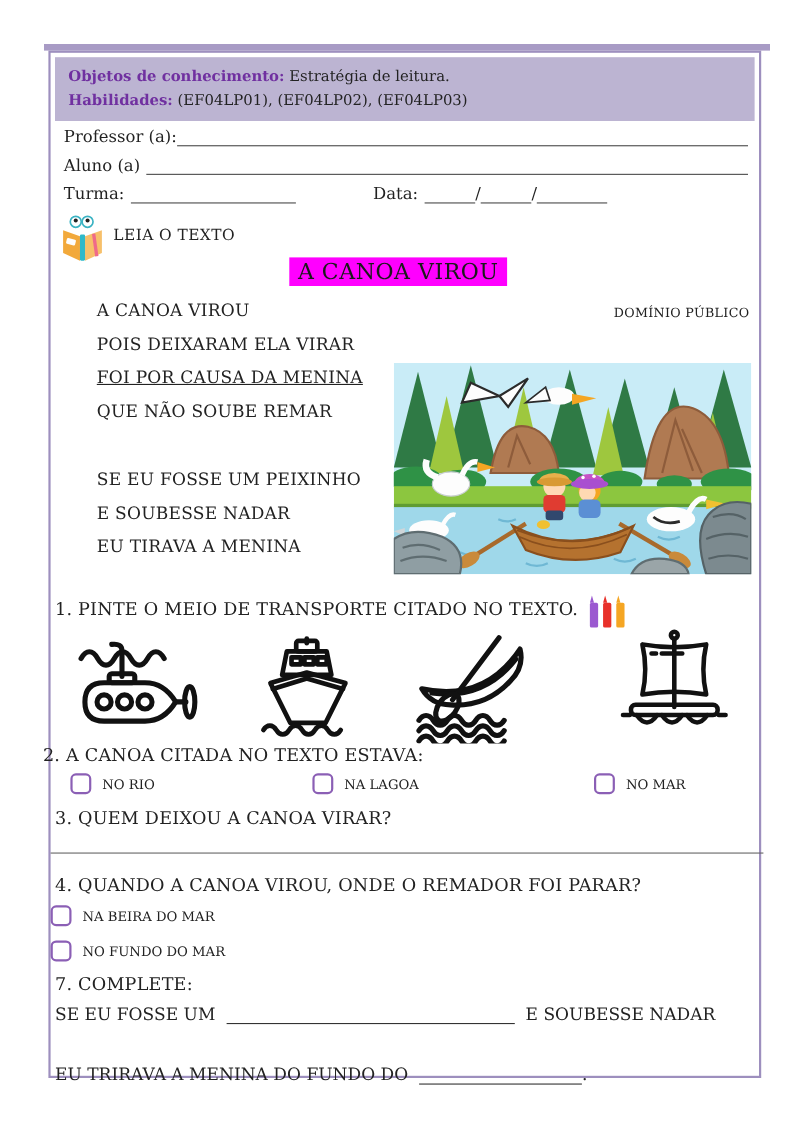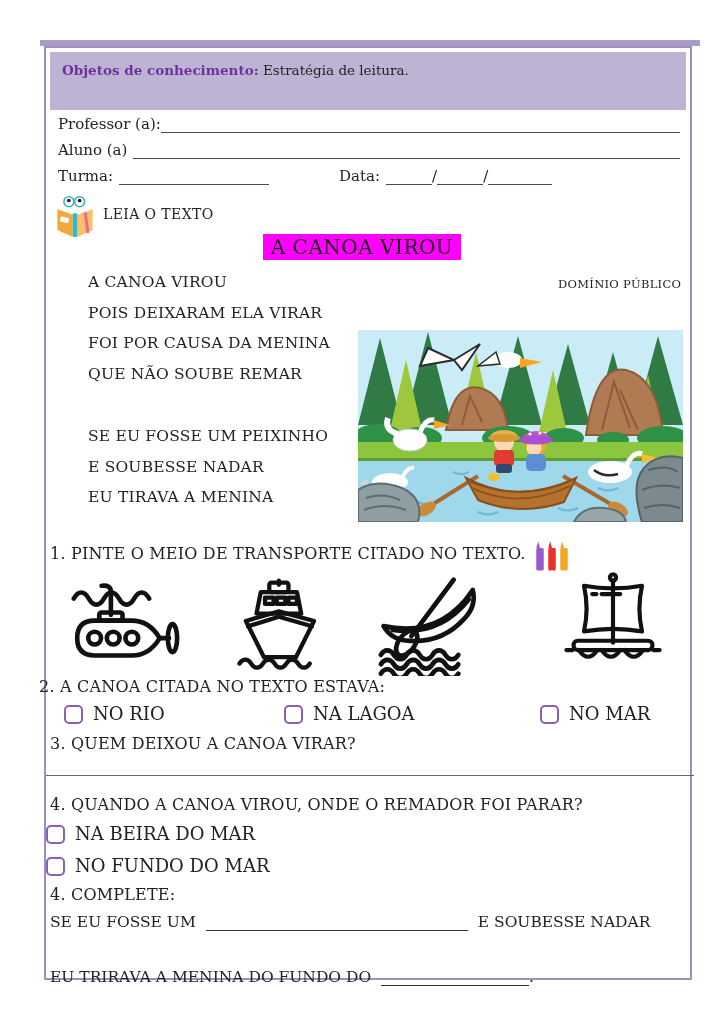--- a/index.html
+++ b/index.html
@@ -12,40 +12,44 @@
                padding:8px 12px;font-size:13.5px;line-height:21px;}
   .lbl-purple{color:#7030a0;font-weight:bold;}
   .form-row{display:flex;align-items:flex-end;font-size:15px;}
   .uline{border-bottom:1.5px solid #4a4a4a;height:18px;}
   .grow{flex:1;}
   .leia-label{font-size:14px;letter-spacing:.4px;}
   .title-hl{background:#ff00ff;color:#1a1a1a;font-size:20px;padding:1px 8px;letter-spacing:.5px;}
   .poem-line{font-size:15.5px;white-space:nowrap;letter-spacing:.2px;}
   .credit{font-size:11.5px;letter-spacing:.3px;}
   .q-text{font-size:16px;white-space:nowrap;letter-spacing:.2px;}
-  .opt{display:flex;align-items:flex-end;gap:10px;font-size:18px;white-space:nowrap;}
+  .opt{display:flex;align-items:center;gap:10px;font-size:12px;white-space:nowrap;}
   .chk{width:19px;height:19px;border:2px solid #8b5fb5;border-radius:5px;background:#fff;
        display:inline-block;box-sizing:border-box;flex:0 0 auto;}
   .answer-line{border-bottom:1.5px solid #666;}
   .fill-row{display:flex;align-items:flex-end;font-size:15.5px;white-space:nowrap;}
   .blank{border-bottom:1.5px solid #333;height:17px;display:inline-block;}
   svg{display:block;}
 </style>
 </head>
 <body>
 
 <div class="page">
 
   <div class="abs top-bar"></div>
   <div class="abs border-box"></div>
 
   <div class="abs header-band">
     <div>
       <span class="lbl-purple">Objetos de conhecimento:</span>
       <span>Estratégia de leitura.</span>
+    </div>
+    <div>
+      <span class="lbl-purple">Habilidades:</span>
+      <span>(EF04LP01), (EF04LP02), (EF04LP03)</span>
     </div>
   </div>
 
   <div class="abs form-row" style="left:58px;top:114px;width:622px;">
     <span>Professor (a):</span>
     <span class="uline grow"></span>
   </div>
   <div class="abs form-row" style="left:58px;top:140px;width:622px;">
     <span>Aluno (a)</span>
     <span class="uline grow" style="margin-left:6px;"></span>
@@ -76,21 +80,21 @@
     </svg>
   </div>
   <div class="abs leia-label" style="left:103px;top:206px;">LEIA O TEXTO</div>
 
   <div class="abs" style="left:0;top:235px;width:724px;text-align:center;">
     <span class="title-hl">A CANOA VIROU</span>
   </div>
 
   <div class="abs poem-line" style="left:88px;top:273px;">A CANOA VIROU</div>
   <div class="abs poem-line" style="left:88px;top:304px;">POIS DEIXARAM ELA VIRAR</div>
-  <div class="abs poem-line" style="left:88px;top:334px;">FOI POR CAUSA DA MENINA</div>
+  <div class="abs poem-line" style="left:88px;top:334px;text-decoration:underline;">FOI POR CAUSA DA MENINA</div>
   <div class="abs poem-line" style="left:88px;top:365px;">QUE NÃO SOUBE REMAR</div>
   <div class="abs poem-line" style="left:88px;top:427px;">SE EU FOSSE UM PEIXINHO</div>
   <div class="abs poem-line" style="left:88px;top:458px;">E SOUBESSE NADAR</div>
   <div class="abs poem-line" style="left:88px;top:488px;">EU TIRAVA A MENINA</div>
 
   <div class="abs credit" style="left:558px;top:277px;">DOMÍNIO PÚBLICO</div>
 
   <div class="abs" style="left:358px;top:330px;width:325px;height:192px;">
     <svg width="325" height="192" viewBox="0 0 325 192">
       <rect x="0" y="0" width="325" height="130" fill="#c9ecf7"></rect>
@@ -284,21 +288,21 @@
   <div class="abs q-text" style="left:50px;top:795px;">4. QUANDO A CANOA VIROU, ONDE O REMADOR FOI PARAR?</div>
   <div class="abs opt" style="left:46px;top:823px;">
     <span class="chk"></span>
     <span>NA BEIRA DO MAR</span>
   </div>
   <div class="abs opt" style="left:46px;top:855px;">
     <span class="chk"></span>
     <span>NO FUNDO DO MAR</span>
   </div>
 
-  <div class="abs q-text" style="left:50px;top:885px;">4. COMPLETE:</div>
+  <div class="abs q-text" style="left:50px;top:885px;">7. COMPLETE:</div>
   <div class="abs fill-row" style="left:50px;top:913px;width:644px;">
     <span>SE EU FOSSE UM</span>
     <span class="blank" style="width:262px;margin:0 10px;"></span>
     <span>E SOUBESSE NADAR</span>
   </div>
   <div class="abs fill-row" style="left:50px;top:968px;">
     <span>EU TRIRAVA A MENINA DO FUNDO DO</span>
     <span class="blank" style="width:148px;margin-left:10px;"></span>
     <span>.</span>
   </div>

